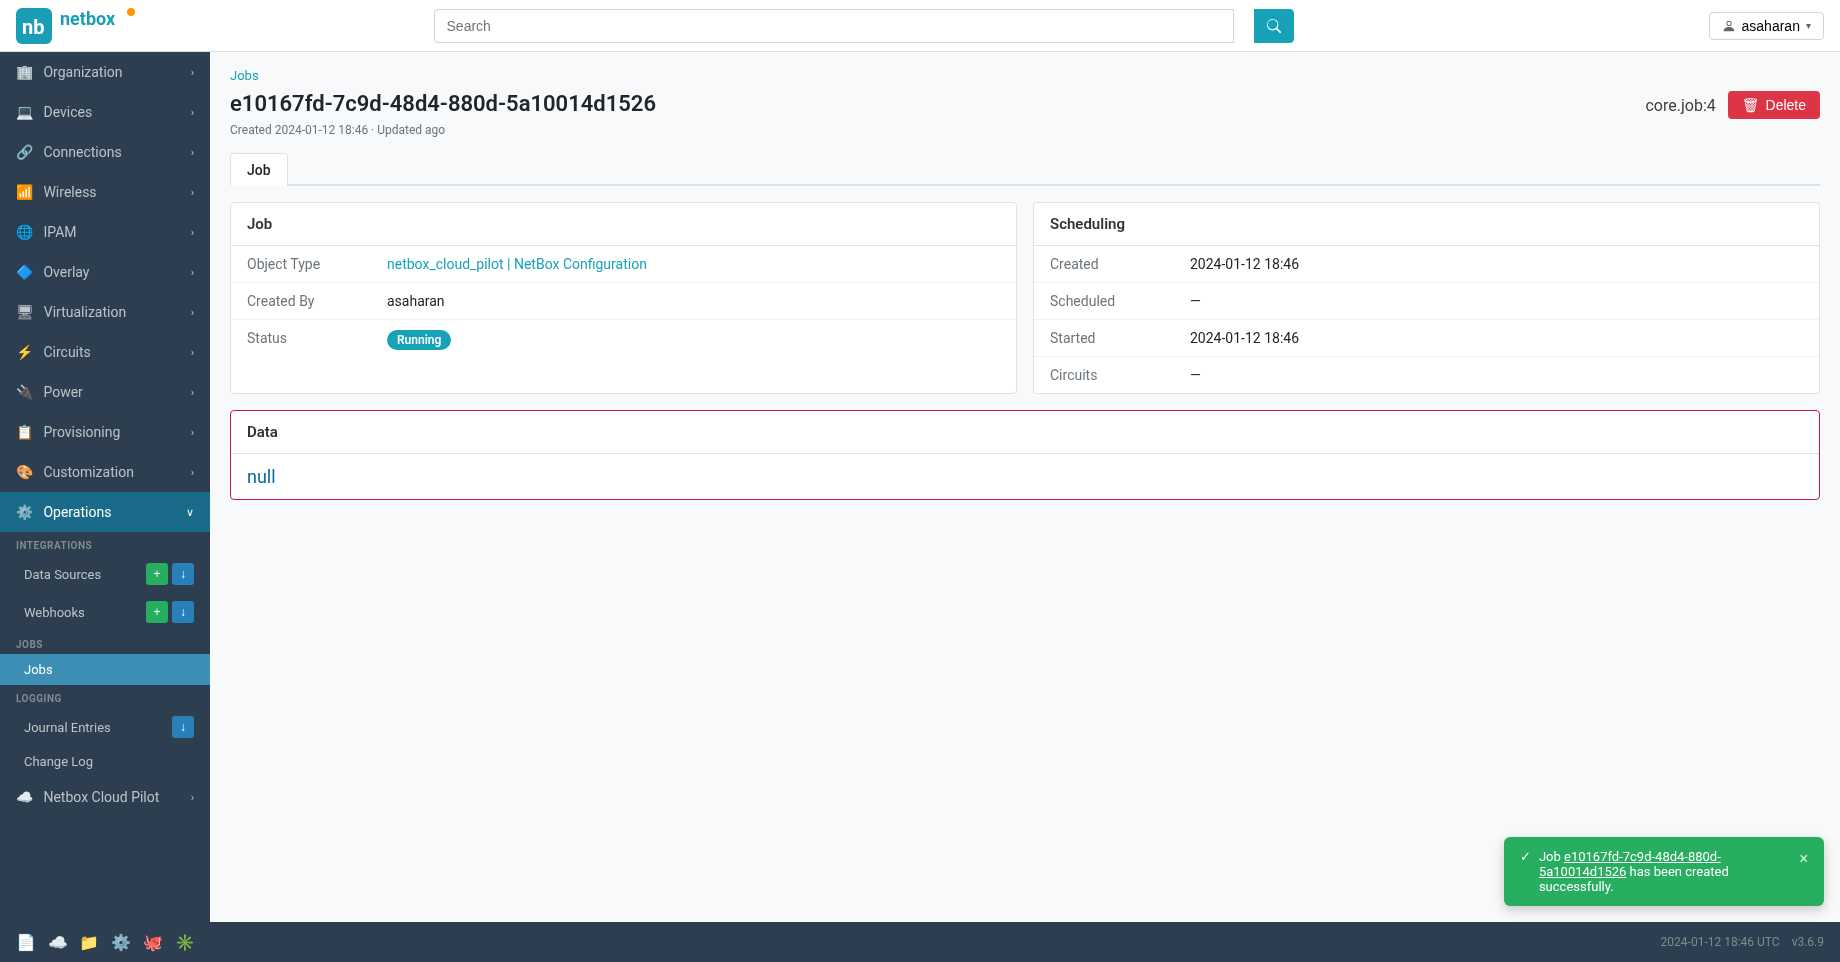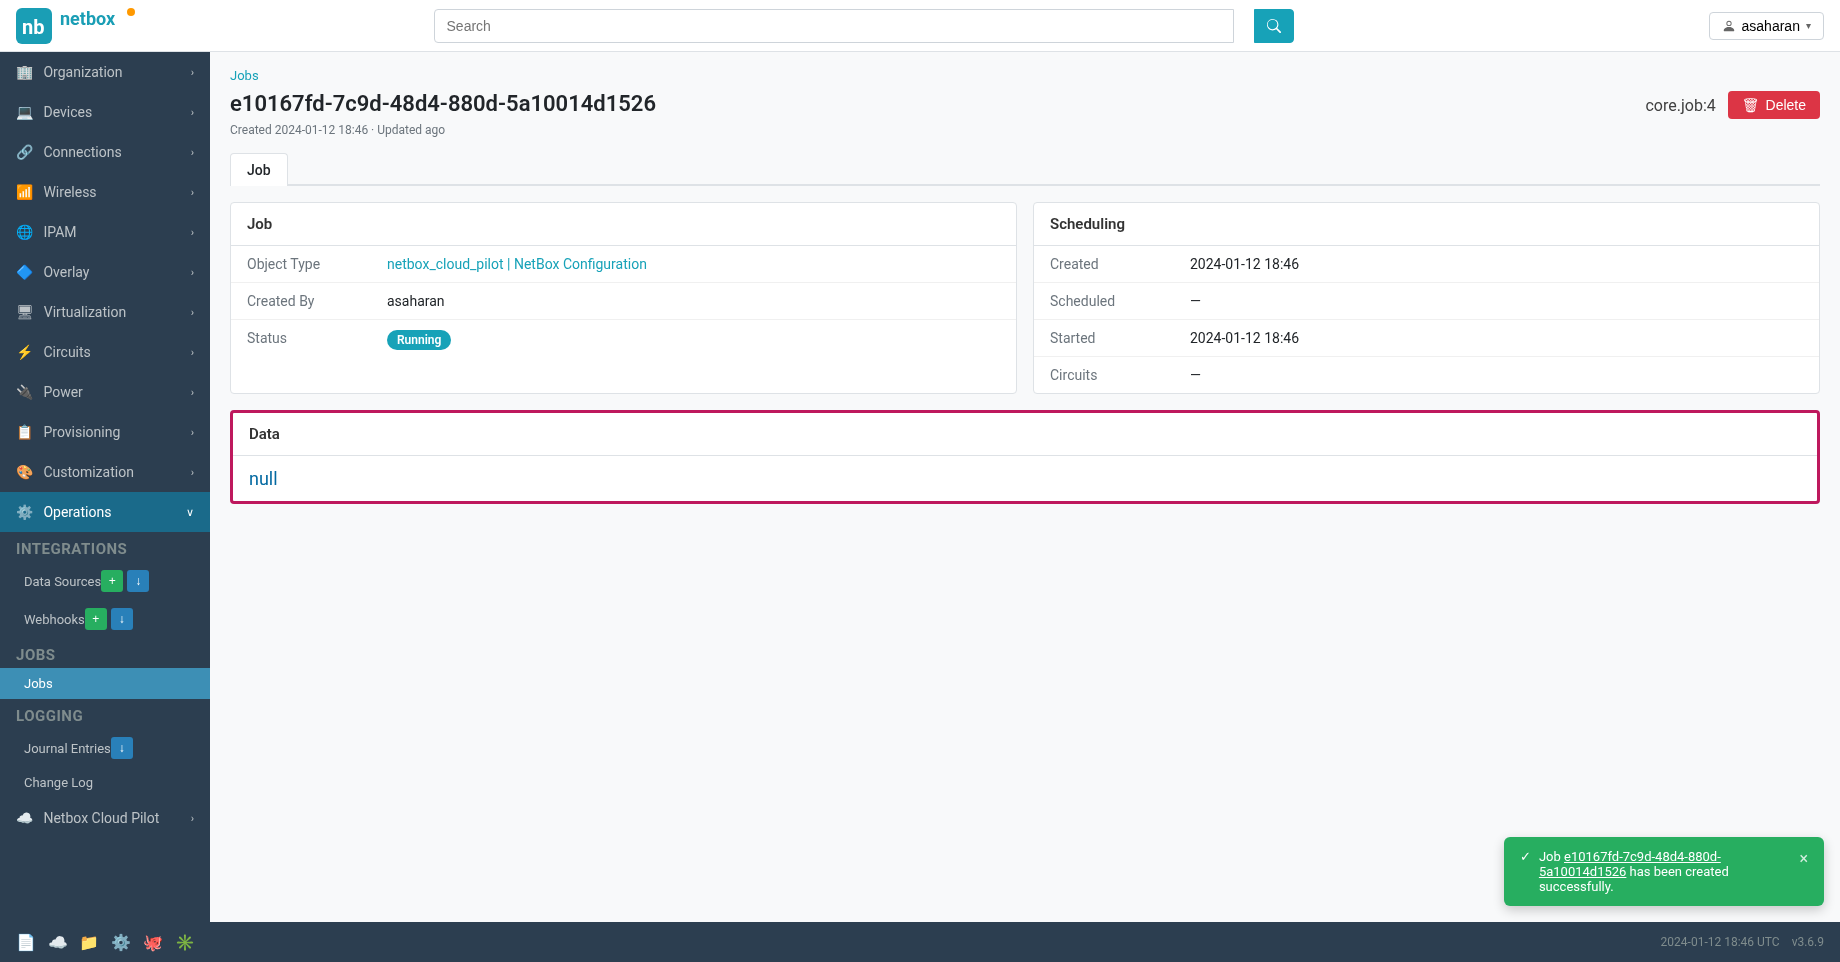--- a/index.html
+++ b/index.html
@@ -20,22 +20,22 @@
 
     
     .layout { display: flex; flex: 1; overflow: hidden; }
 
     
     .sidebar { width: 210px; background: #2c3e50; color: #ccc; overflow-y: auto; flex-shrink: 0; }
     .sidebar-item { display: flex; align-items: center; justify-content: space-between; padding: 12px 16px; cursor: pointer; font-size: 14px; color: #bdc3c7; }
     .sidebar-item.active { background: #1a6a8a; color: #fff; }
     .sidebar-item .item-left { display: flex; align-items: center; gap: 10px; }
     .sidebar-item .chevron { font-size: 11px; }
-    .sidebar-section { padding: 8px 16px 4px; font-size: 15px; font-weight: 700; color: #7f8c8d; text-transform: uppercase; letter-spacing: 0.5px; }
-    .sidebar-sub-item { display: flex; align-items: center; justify-content: flex-start; padding: 8px 16px 8px 24px; cursor: pointer; font-size: 13px; color: #bdc3c7; }
+    .sidebar-section { padding: 8px 16px 4px; font-size: 10px; font-weight: 700; color: #7f8c8d; text-transform: uppercase; letter-spacing: 0.5px; }
+    .sidebar-sub-item { display: flex; align-items: center; justify-content: space-between; padding: 8px 16px 8px 24px; cursor: pointer; font-size: 13px; color: #bdc3c7; }
     .sidebar-sub-item.active { background: #3d8fb5; color: #fff; }
     .sub-actions { display: flex; gap: 4px; }
     .sub-action-btn { width: 22px; height: 22px; border-radius: 3px; border: none; cursor: pointer; display: flex; align-items: center; justify-content: center; font-size: 12px; color: #fff; }
     .sub-action-btn.green { background: #27ae60; }
     .sub-action-btn.blue { background: #2980b9; }
 
     
     .main { flex: 1; overflow-y: auto; padding: 16px 20px; }
     .breadcrumb { font-size: 13px; color: #17a2b8; margin-bottom: 8px; }
     .breadcrumb a { color: #17a2b8; text-decoration: none; }
@@ -59,21 +59,21 @@
     .info-table tr { border-bottom: 1px solid #f0f0f0; }
     .info-table tr:last-child { border-bottom: none; }
     .info-table td { padding: 10px 16px; vertical-align: top; }
     .info-table td:first-child { color: #6c757d; width: 140px; }
     .info-table td:last-child { color: #212529; }
     .link-text { color: #17a2b8; text-decoration: none; }
     .badge-running { background: #17a2b8; color: #fff; padding: 3px 10px; border-radius: 12px; font-size: 12px; font-weight: 600; display: inline-block; }
     .dash { color: #aaa; }
 
     
-    .data-card { background: #fff; border: 3px solid #be185d; border-radius: 4px; margin-bottom: 16px; }
+    .data-card { background: #fff; border: 1px solid #be185d; border-radius: 4px; margin-bottom: 16px; }
     .data-card-header { padding: 12px 16px; border-bottom: 1px solid #dee2e6; font-weight: 600; font-size: 15px; }
     .data-card-body { padding: 12px 16px; font-size: 18px; color: #0369a1; }
 
     
     .bottombar { background: #2c3e50; height: 40px; display: flex; align-items: center; padding: 0 16px; flex-shrink: 0; gap: 12px; }
     .bottom-icon { color: #9daab6; font-size: 16px; cursor: pointer; }
     .bottom-timestamp { margin-left: auto; font-size: 12px; color: #7f8c8d; }
     .bottom-version { font-size: 12px; color: #7f8c8d; }
 
     

